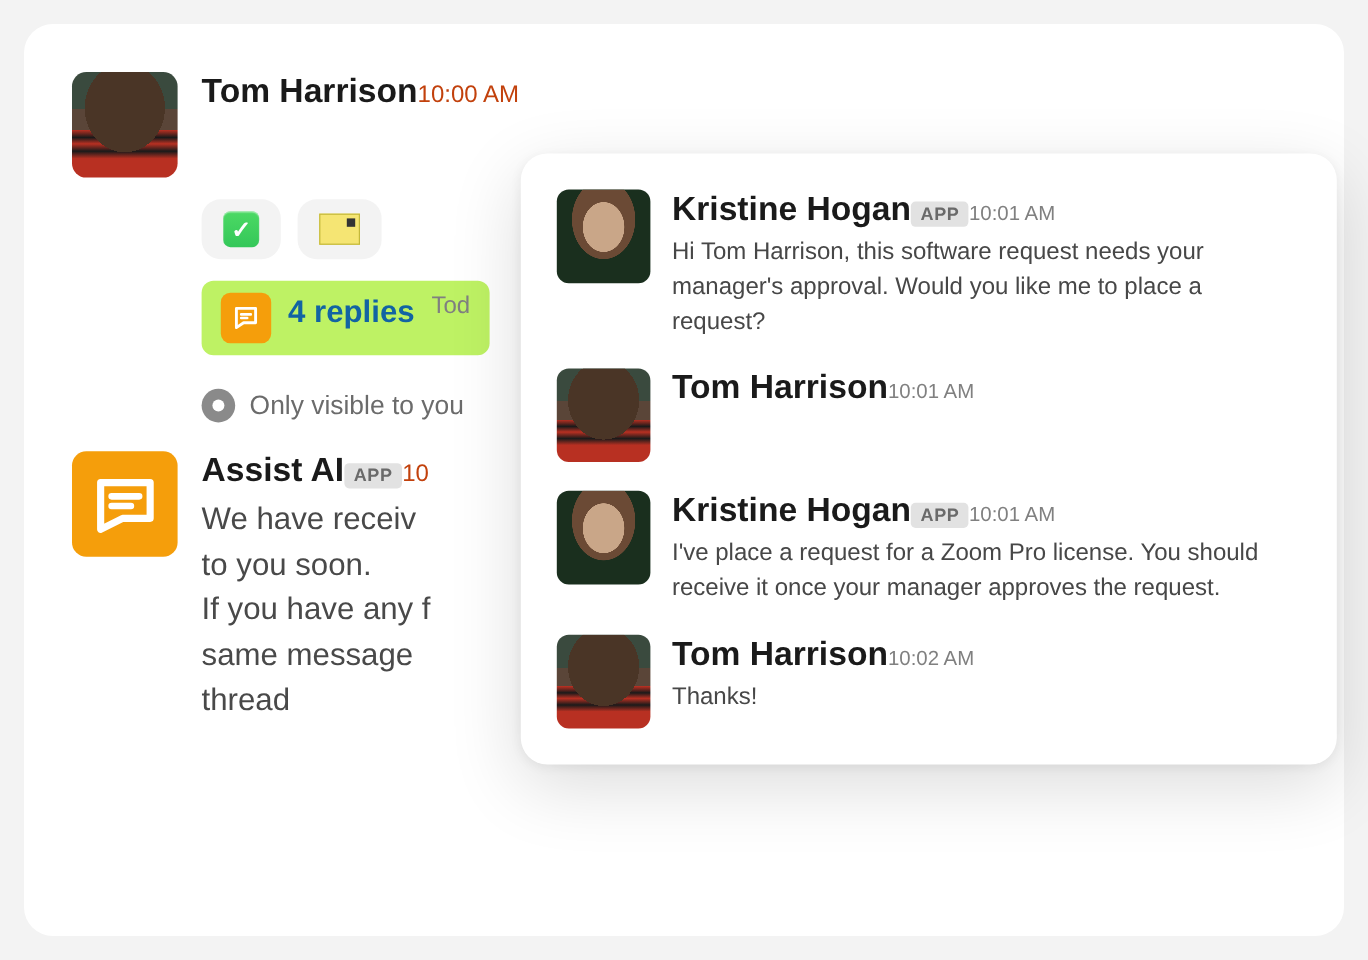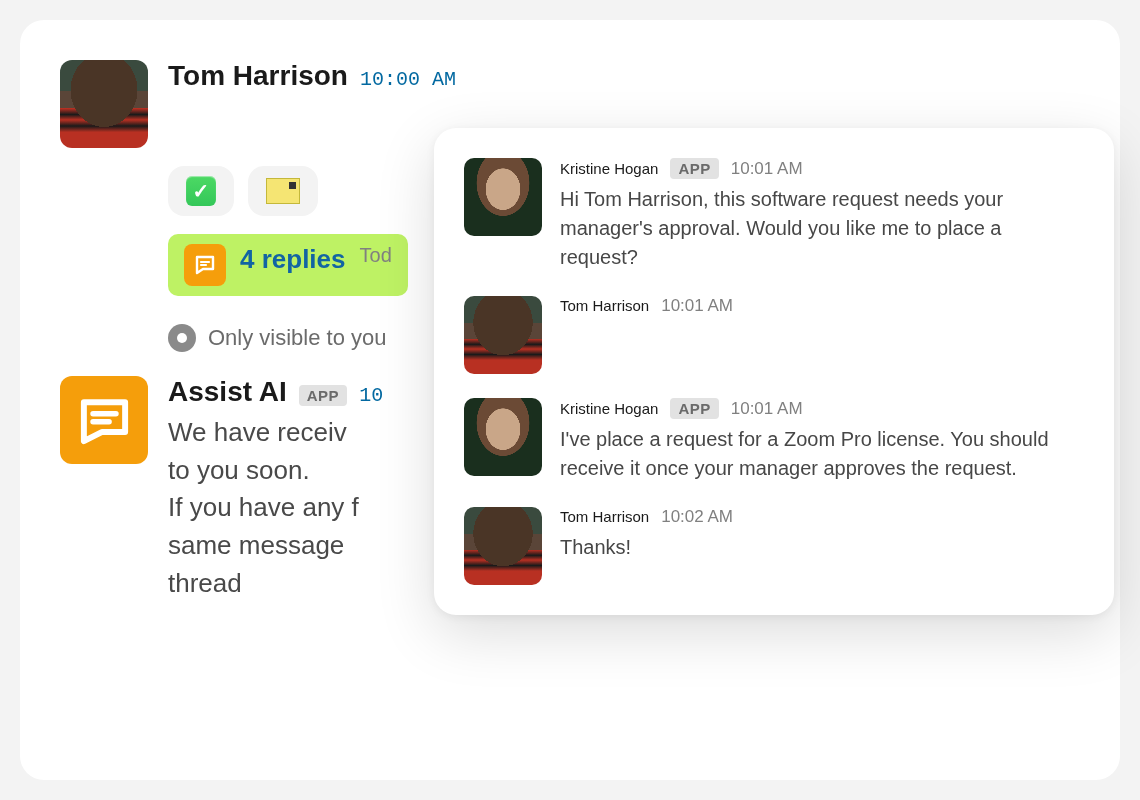--- a/index.html
+++ b/index.html
@@ -51,38 +51,37 @@
       background: radial-gradient(ellipse 40% 48% at 50% 40%, #c9a688 0%, #c9a688 55%, transparent 56%),
                   radial-gradient(ellipse 48% 60% at 50% 32%, #6b4a35 0%, #6b4a35 70%, transparent 71%);
     }
     .avatar-assist {
       background: #f59e0b;
     }
     .avatar-assist svg { width: 55px; height: 55px; }
     .msg-header {
       display: flex;
       align-items: baseline;
-      gap: 12px;
+      gap: 0;
       margin-bottom: 6px;
     }
     .user-name {
       font-size: 28px;
       font-weight: 800;
       color: #1a1a1a;
     }
     .user-name-s {
-      font-size: 15px;
-      font-weight: 400;
+      font-size: 28px;
+      font-weight: 700;
       color: #1a1a1a;
     }
     .timestamp {
       font-size: 20px;
-      color: #0369a1;
+      color: #c2410c;
       font-weight: 400;
-      font-family: Liberation Mono, monospace;
     }
     .timestamp-s {
       font-size: 17px;
       color: #808080;
       font-weight: 400;
     }
     .app-badge {
       background: #e2e2e2;
       color: #6a6a6a;
       font-size: 15px;

